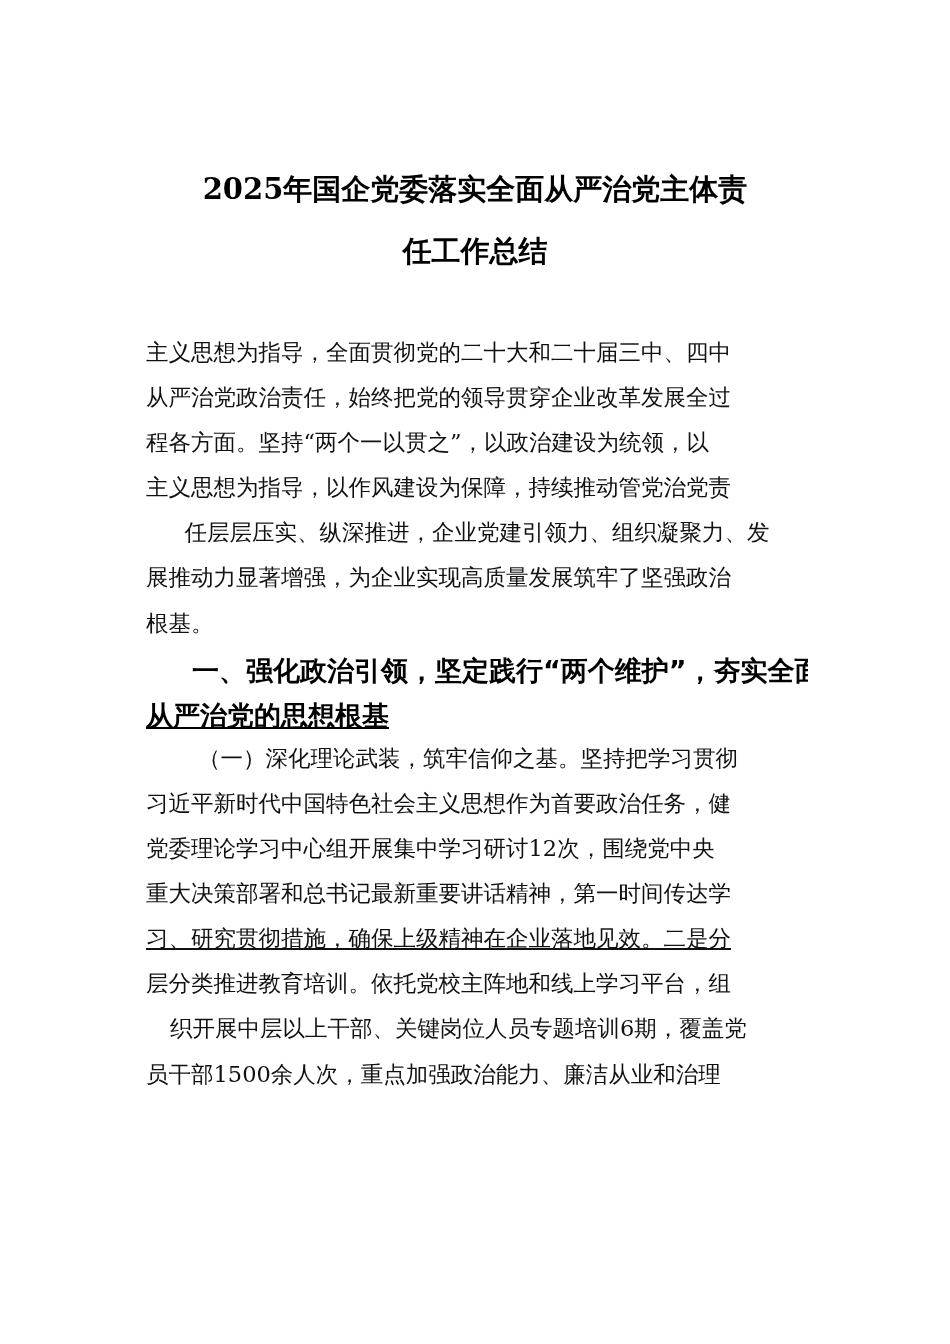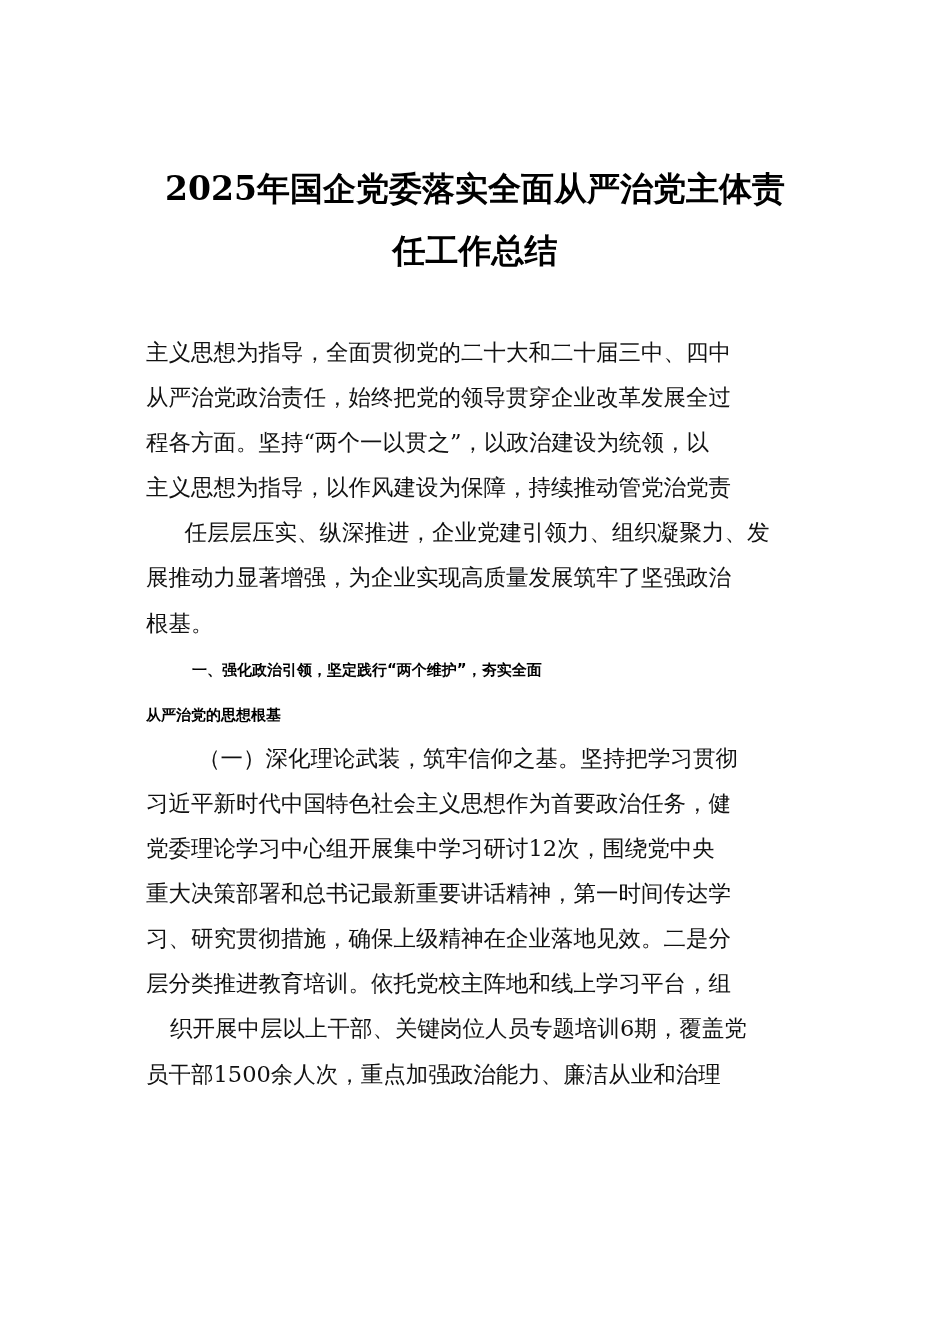--- a/index.html
+++ b/index.html
@@ -64,54 +64,54 @@
       <span class="line para-line" style="letter-spacing: 0px;">从严治党政治责任，始终把党的领导贯穿企业改革发展全过</span>
       <span class="line para-line" style="letter-spacing: 0px;">程各方面。坚持“两个一以贯之”，以政治建设为统领，以</span>
       <span class="line para-line" style="letter-spacing: 0px;">主义思想为指导，以作风建设为保障，持续推动管党治党责</span>
       <span class="line para-line" style="letter-spacing: 0px; text-align: center;">任层层压实、纵深推进，企业党建引领力、组织凝聚力、发</span>
       <span class="line para-line" style="letter-spacing: 0px;">展推动力显著增强，为企业实现高质量发展筑牢了坚强政治</span>
       <span class="line para-line" style="letter-spacing: 0px;">根基。</span>
     </div>
 
     <div style="margin-top:2px;">
       <span class="line head-line indent" style="letter-spacing: 0px;">一、强化政治引领，坚定践行“两个维护”，夯实全面</span>
-      <span class="line head-line" style="letter-spacing: 0px;">从严治党的思想根基</span>
+      <span class="line head-line" style="letter-spacing: 0px; text-decoration: underline;">从严治党的思想根基</span>
     </div>
 
     <div style="margin-top:-2px;">
       <span class="line para-line" style="padding-left: 52px; letter-spacing: 0px;">（一）深化理论武装，筑牢信仰之基。坚持把学习贯彻</span>
       <span class="line para-line" style="letter-spacing: 0px;">习近平新时代中国特色社会主义思想作为首要政治任务，健</span>
       <span class="line para-line" style="letter-spacing: 0px;">党委理论学习中心组开展集中学习研讨12次，围绕党中央</span>
       <span class="line para-line" style="letter-spacing: 0px;">重大决策部署和总书记最新重要讲话精神，第一时间传达学</span>
-      <span class="line para-line" style="letter-spacing: 0px;">习、研究贯彻措施，确保上级精神在企业落地见效。二是分</span>
+      <span class="line para-line" style="letter-spacing: 0px; text-decoration: underline;">习、研究贯彻措施，确保上级精神在企业落地见效。二是分</span>
       <span class="line para-line" style="letter-spacing: 0px;">层分类推进教育培训。依托党校主阵地和线上学习平台，组</span>
       <span class="line para-line" style="letter-spacing: 0px; margin-left: 24px;">织开展中层以上干部、关键岗位人员专题培训6期，覆盖党</span>
       <span class="line para-line" style="letter-spacing: 0px;">员干部1500余人次，重点加强政治能力、廉洁从业和治理</span>
     </div>
 
   </div>
 </div>
 
 <style>
   .para-line {
     font-family: "DejaVu Serif", "Liberation Serif", serif;
     font-size: 22.5px;
     line-height: 45.1px;
     height: 45.1px;
     letter-spacing: 2.6px;
     color: #111;
   }
   .head-line {
     font-family: "DejaVu Sans", "Liberation Sans", sans-serif;
     font-weight: bold;
-    font-size: 15px;
+    font-size: 27px;
     line-height: 45.1px;
     height: 45.1px;
     letter-spacing: 1.2px;
     color: #000;
   }
   .title .line {
-    font-size: 33px;
+    font-size: 29px;
     line-height: 62px;
     height: 62px;
     overflow: visible;
   }
 </style>
 
 </body></html>

